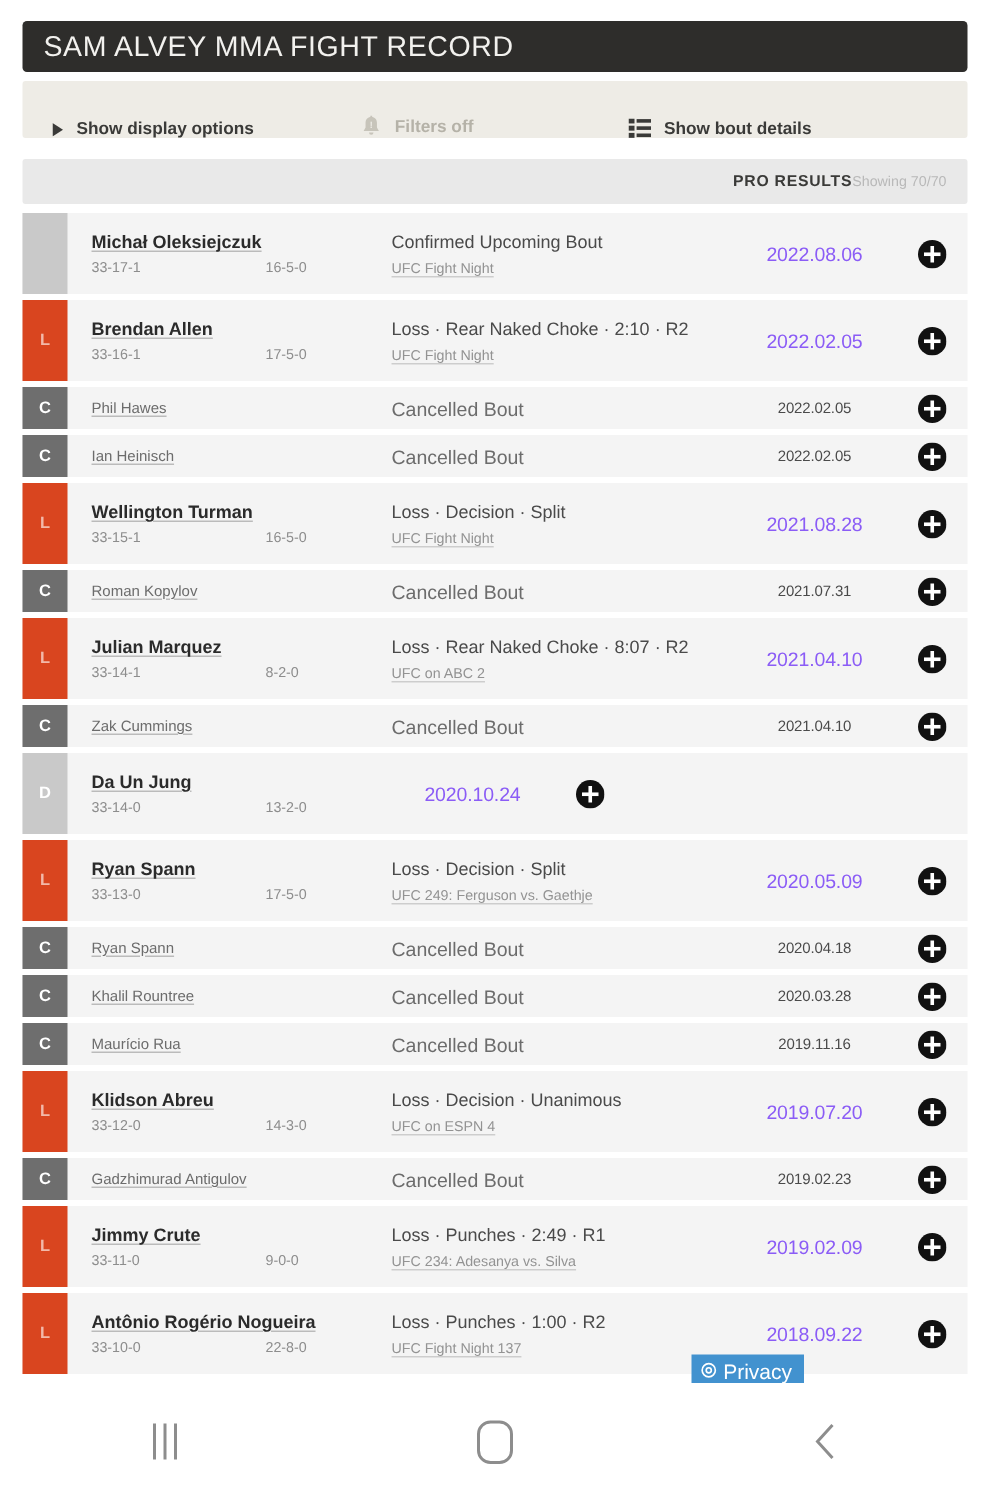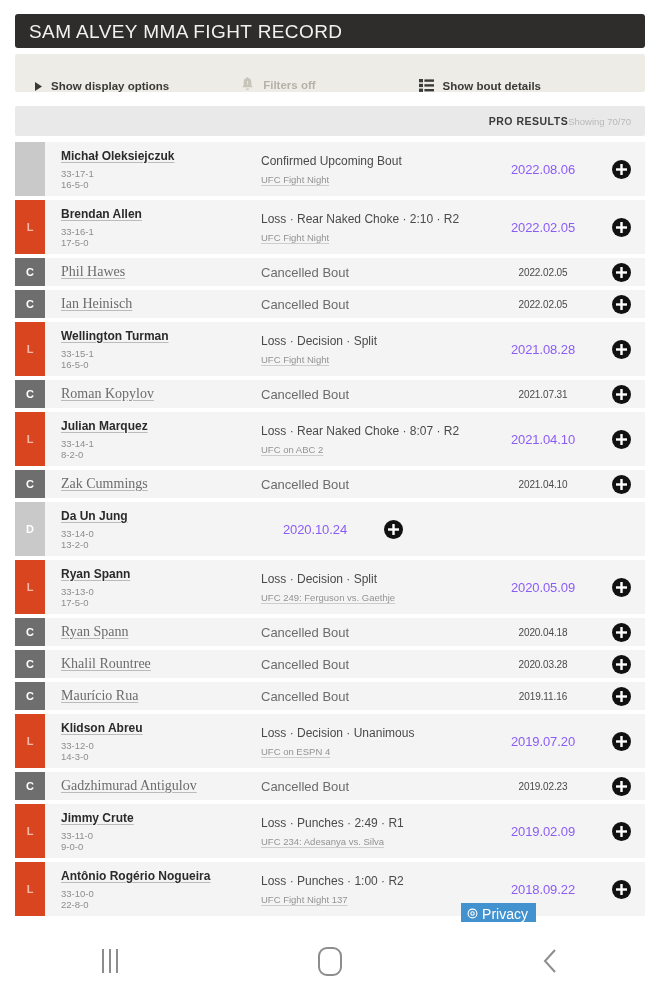--- a/index.html
+++ b/index.html
@@ -139,28 +139,26 @@
     text-decoration: underline;
     text-decoration-color: #bbb;
     text-underline-offset: 2px;
     white-space: nowrap;
   }
   .opp .recs {
     display: flex;
     margin-top: 5px;
     font-size: 9.5px;
     color: #8d8d8d;
-    flex-direction: column;
   }
   .opp .recs .r1 { width: 116px; }
   .row.short .opp .nm {
-    font-size: 14px;
+    font-size: 10px;
     font-weight: normal;
     color: #6c6c6c;
-    font-family: Liberation Serif, serif;
   }
 
   
   .out { flex: 1 1 auto; min-width: 0; }
   .out .meth {
     font-size: 12px;
     color: #4a4a4a;
     text-decoration-color: #c4c4c4;
     text-underline-offset: 3px;
     white-space: nowrap;

